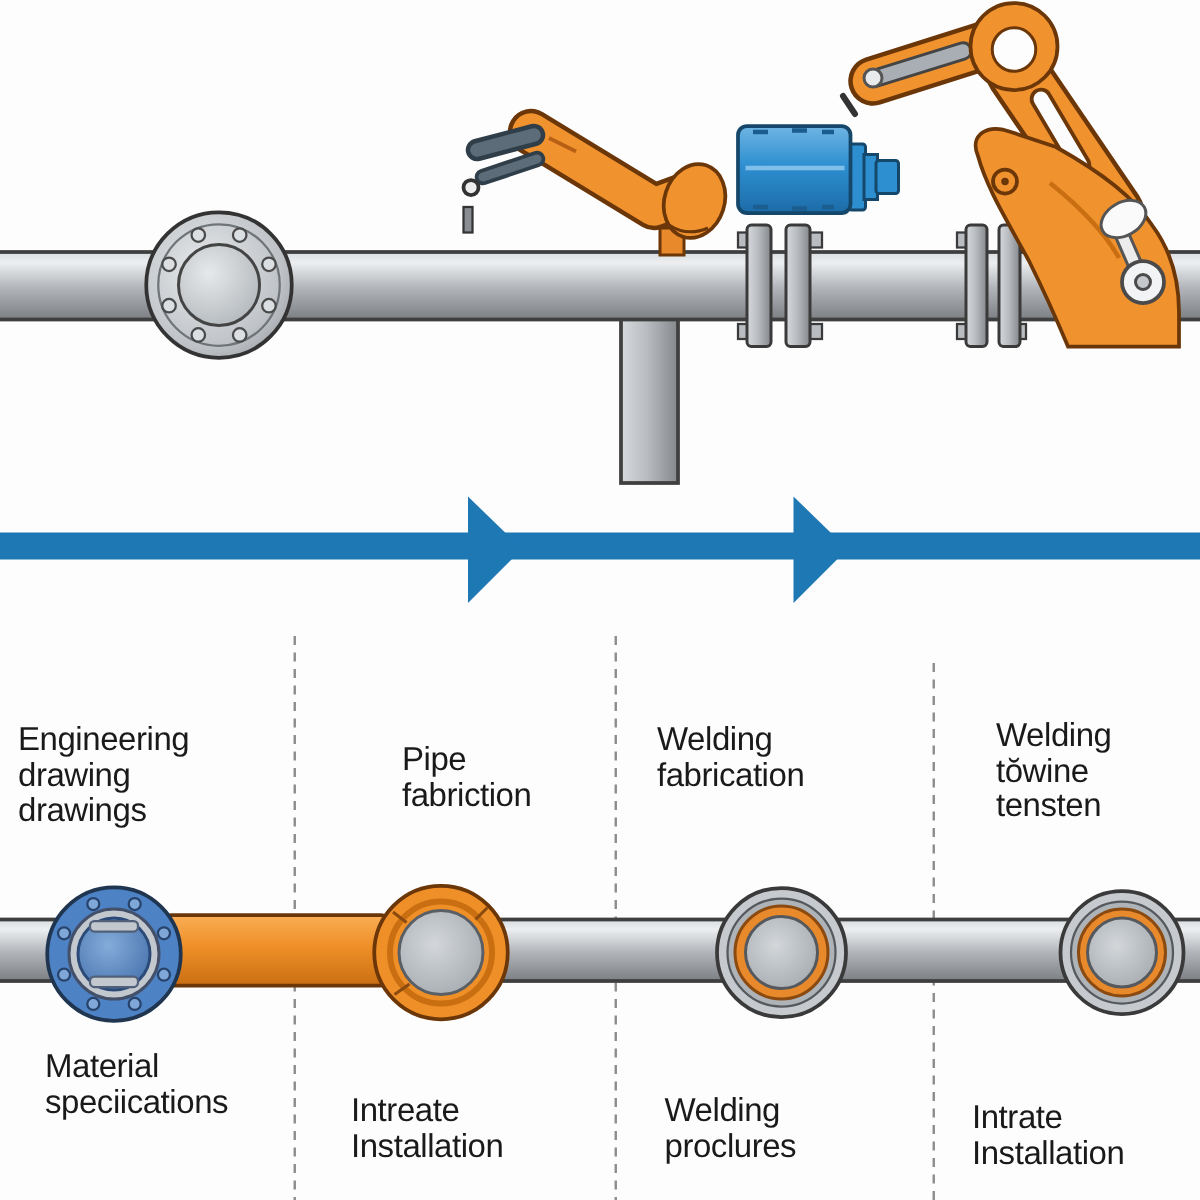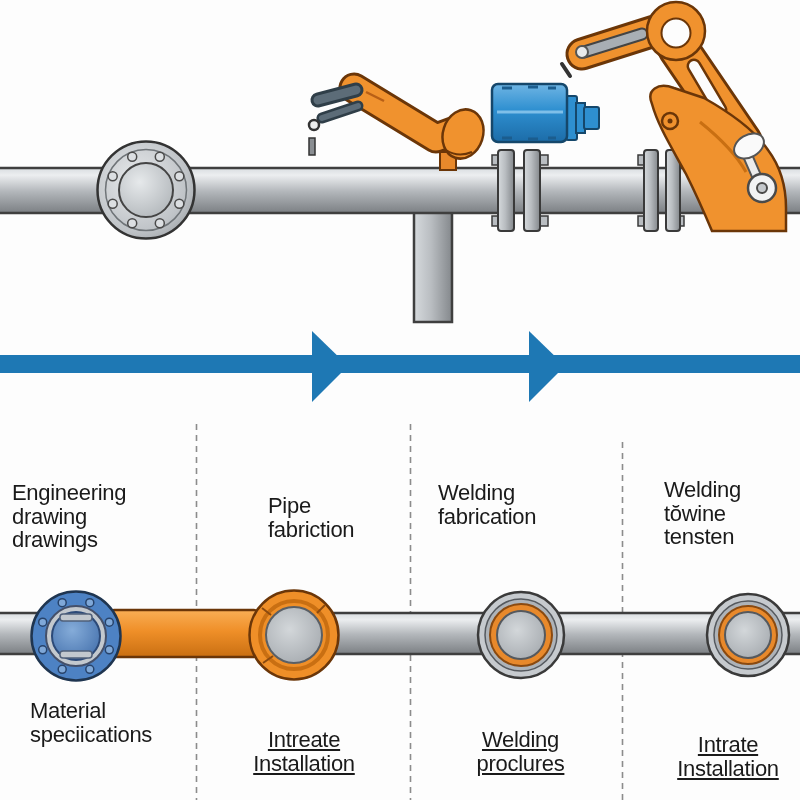--- a/index.html
+++ b/index.html
@@ -11,21 +11,21 @@
   svg { position:absolute; left:0; top:0; }
   .stage-label {
     position:absolute;
     white-space:pre-line;
     font-size:22px;
     line-height:1.07;
     color:#1A1A1A;
     letter-spacing:-0.3px;
     font-weight:400;
   }
-  .center { text-align:center;text-decoration:underline; }
+  .center { text-align:left; }
 </style>
 </head>
 <body>
 
 <svg width="800" height="800" viewBox="0 0 800 800">
   <defs>
     <linearGradient id="gpipe" x1="0" y1="0" x2="0" y2="1">
       <stop offset="0" stop-color="#D9DDE0"></stop>
       <stop offset="0.16" stop-color="#ECEEF0"></stop>
       <stop offset="0.52" stop-color="#B3B7BB"></stop>

